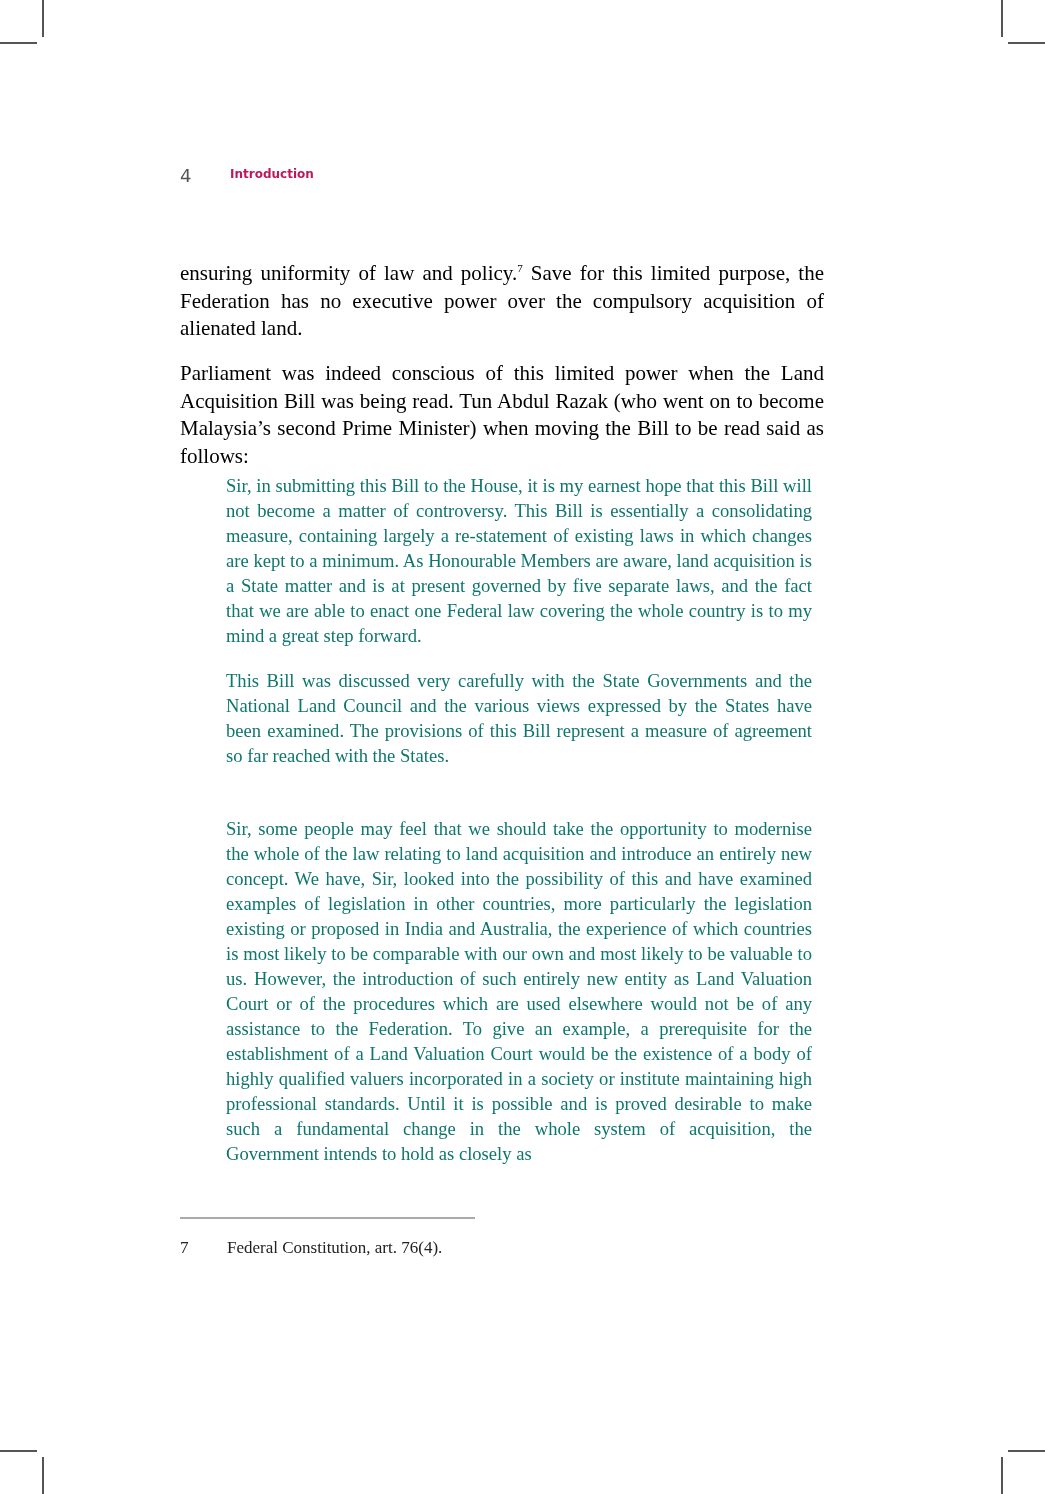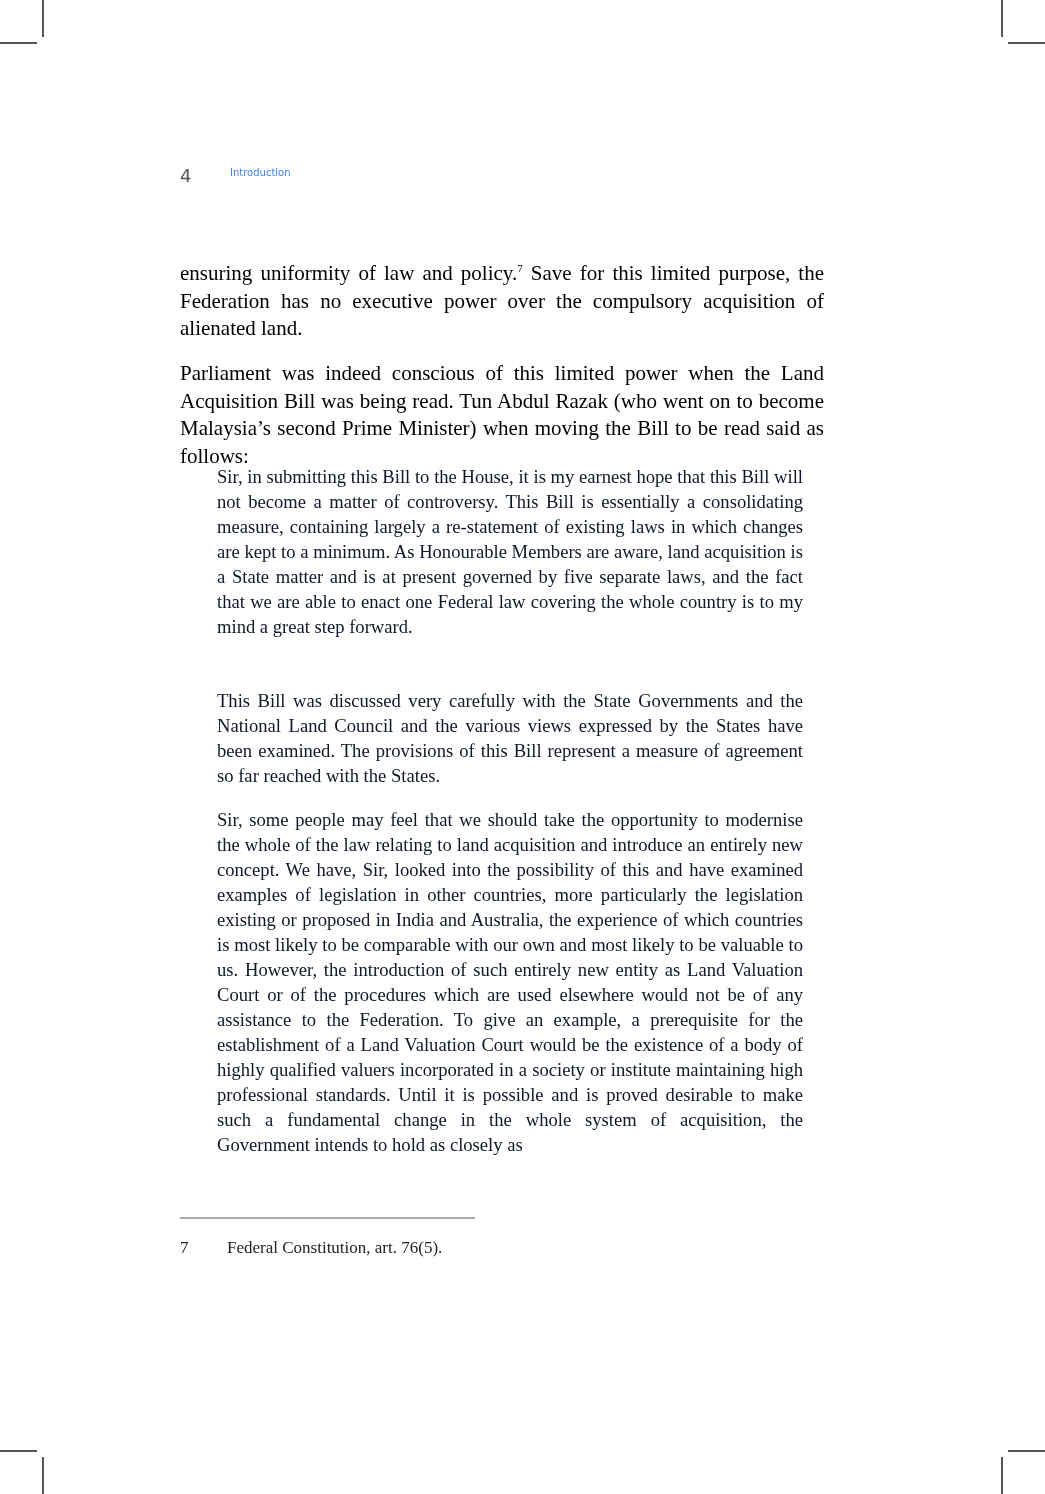--- a/index.html
+++ b/index.html
@@ -1,26 +1,26 @@
 <!DOCTYPE html>
 <html><head>
 <meta charset="utf-8">
 <style>
   html, body { margin: 0; padding: 0; }
   body { width: 1045px; height: 1494px; background: #ffffff; position: relative; overflow: hidden; }
   .crop { position: absolute; background: #555; }
   .header { position: absolute; top: 165px; left: 180px; font-family: "DejaVu Sans", sans-serif; color: #444; }
   .header .num { position: absolute; left: 0; top: 0; font-size: 18px; color: #555; }
-  .header .title { position: absolute; left: 50px; top: 2px; font-size: 10px; white-space: nowrap; color: #3b82f6; }
+  .header .title { position: absolute; left: 50px; top: 2px; font-size: 12px; white-space: nowrap; color: #be185d; font-weight: bold; }
   .para { font-size: 21px; line-height: 27.5px; text-align: justify; margin: 0; }
   .p1 { position: absolute; top: 229px; left: 180px; width: 644px; }
   .p2 { position: absolute; top: 329px; left: 180px; width: 644px; }
-  .quote { font-size: 18.6px; line-height: 25px; text-align: justify; margin: 8px; font-family: "Liberation Serif", serif; color: #0f172a; position: absolute; left: 209px; width: 586px; }
+  .quote { font-size: 18.6px; line-height: 25px; text-align: justify; margin: 17px; font-family: "Liberation Serif", serif; color: #0f766e; position: absolute; left: 209px; width: 586px; }
   .q1 { top: 456px; }
-  .q2 { top: 680px; }
+  .q2 { top: 651px; }
   .q3 { top: 799px; }
   .p1, .p2 { text-align-last: left; margin-top: 31px; }
   sup { font-size: 11px; line-height: 0; vertical-align: super; }
   .fn-rule { position: absolute; left: 180px; top: 1217px; width: 295px; height: 2px; background: #aaa; }
   .footnote { position: absolute; top: 1238px; left: 180px; font-family: "Liberation Serif", serif; font-size: 17px; color: #222; white-space: nowrap; }
   .footnote .fn-num { position: absolute; left: 0; top: 0; }
   .footnote .fn-text { position: absolute; left: 47px; top: 0; }
 </style>
 </head>
 <body>
@@ -43,14 +43,14 @@
 
 <p class="para p2">Parliament was indeed conscious of this limited power when the Land Acquisition Bill was being read. Tun Abdul Razak (who went on to become Malaysia’s second Prime Minister) when moving the Bill to be read said as follows:</p>
 
 <p class="quote q1">Sir, in submitting this Bill to the House, it is my earnest hope that this Bill will not become a matter of controversy. This Bill is essentially a consolidating measure, containing largely a re-statement of existing laws in which changes are kept to a minimum. As Honourable Members are aware, land acquisition is a State matter and is at present governed by five separate laws, and the fact that we are able to enact one Federal law covering the whole country is to my mind a great step forward.</p>
 <p class="quote q2">This Bill was discussed very carefully with the State Governments and the National Land Council and the various views expressed by the States have been examined. The provisions of this Bill represent a measure of agreement so far reached with the States.</p>
 <p class="quote q3">Sir, some people may feel that we should take the opportunity to modernise the whole of the law relating to land acquisition and introduce an entirely new concept. We have, Sir, looked into the possibility of this and have examined examples of legislation in other countries, more particularly the legislation existing or proposed in India and Australia, the experience of which countries is most likely to be comparable with our own and most likely to be valuable to us. However, the introduction of such entirely new entity as Land Valuation Court or of the procedures which are used elsewhere would not be of any assistance to the Federation. To give an example, a prerequisite for the establishment of a Land Valuation Court would be the existence of a body of highly qualified valuers incorporated in a society or institute maintaining high professional standards. Until it is possible and is proved desirable to make such a fundamental change in the whole system of acquisition, the Government intends to hold as closely as</p>
 
 <div class="fn-rule"></div>
 <div class="footnote">
   <span class="fn-num">7</span>
-  <span class="fn-text">Federal Constitution, art. 76(5).</span>
+  <span class="fn-text">Federal Constitution, art. 76(4).</span>
 </div>
 
 </body></html>

